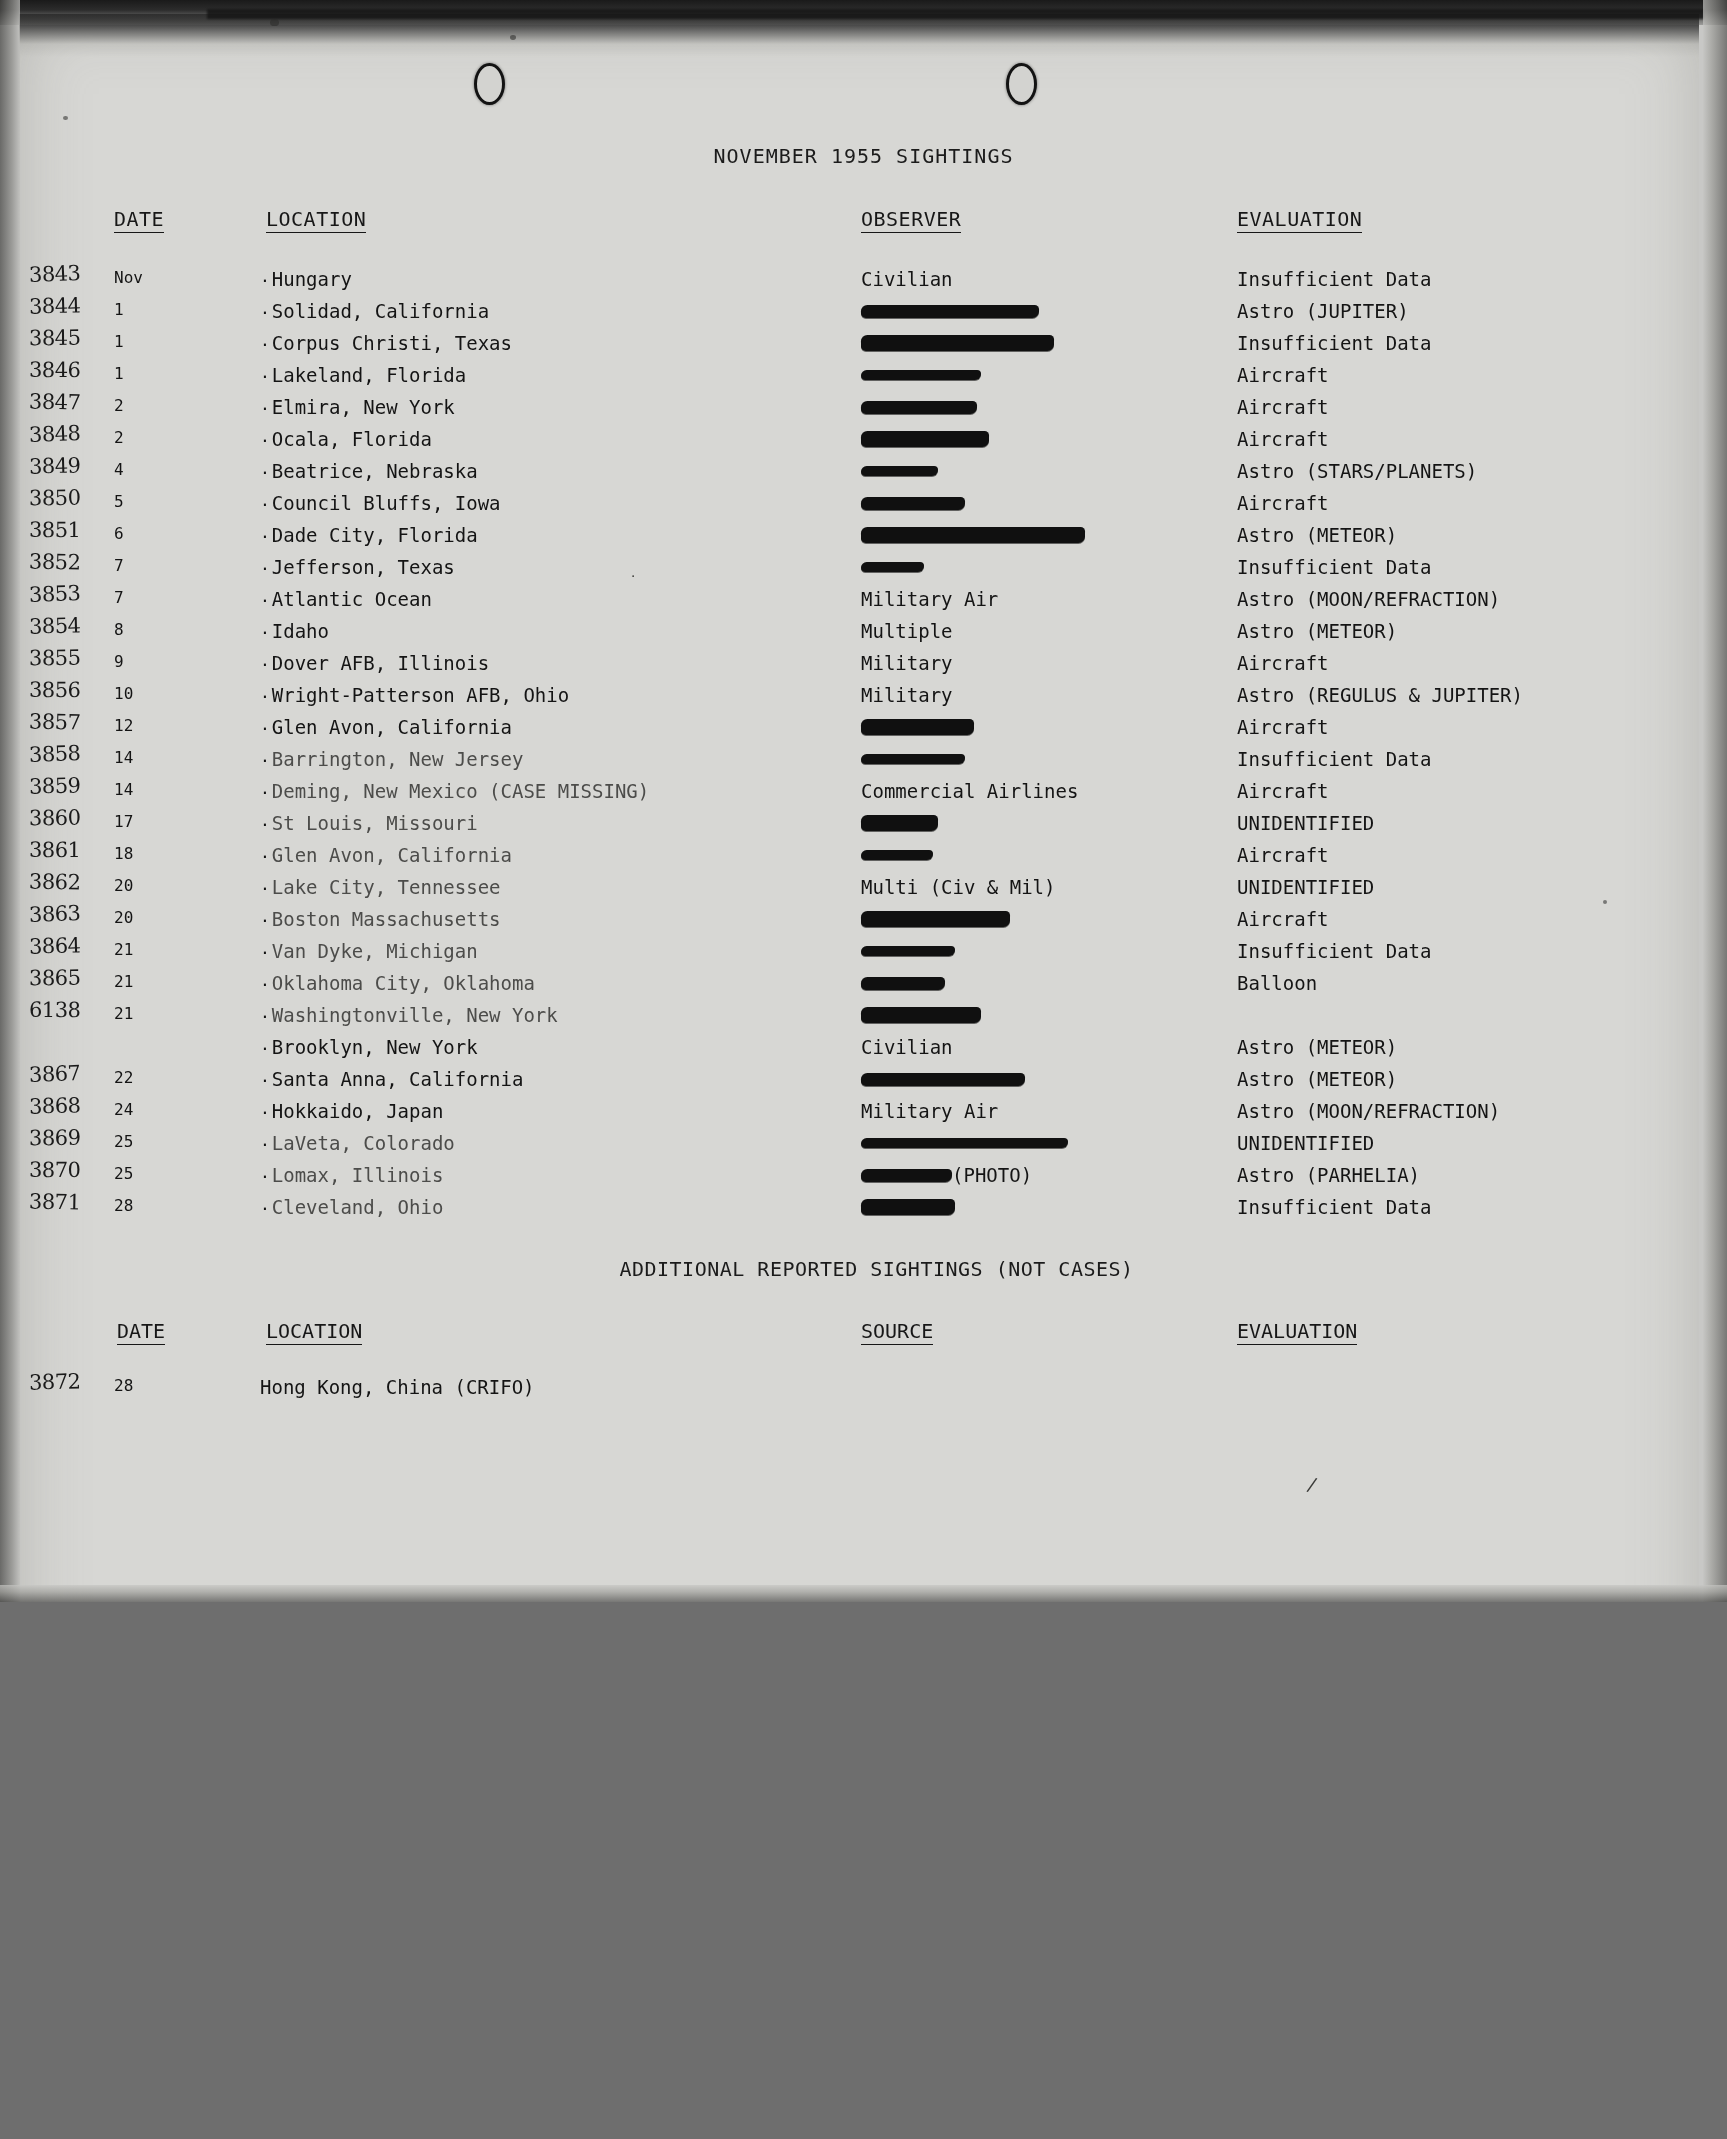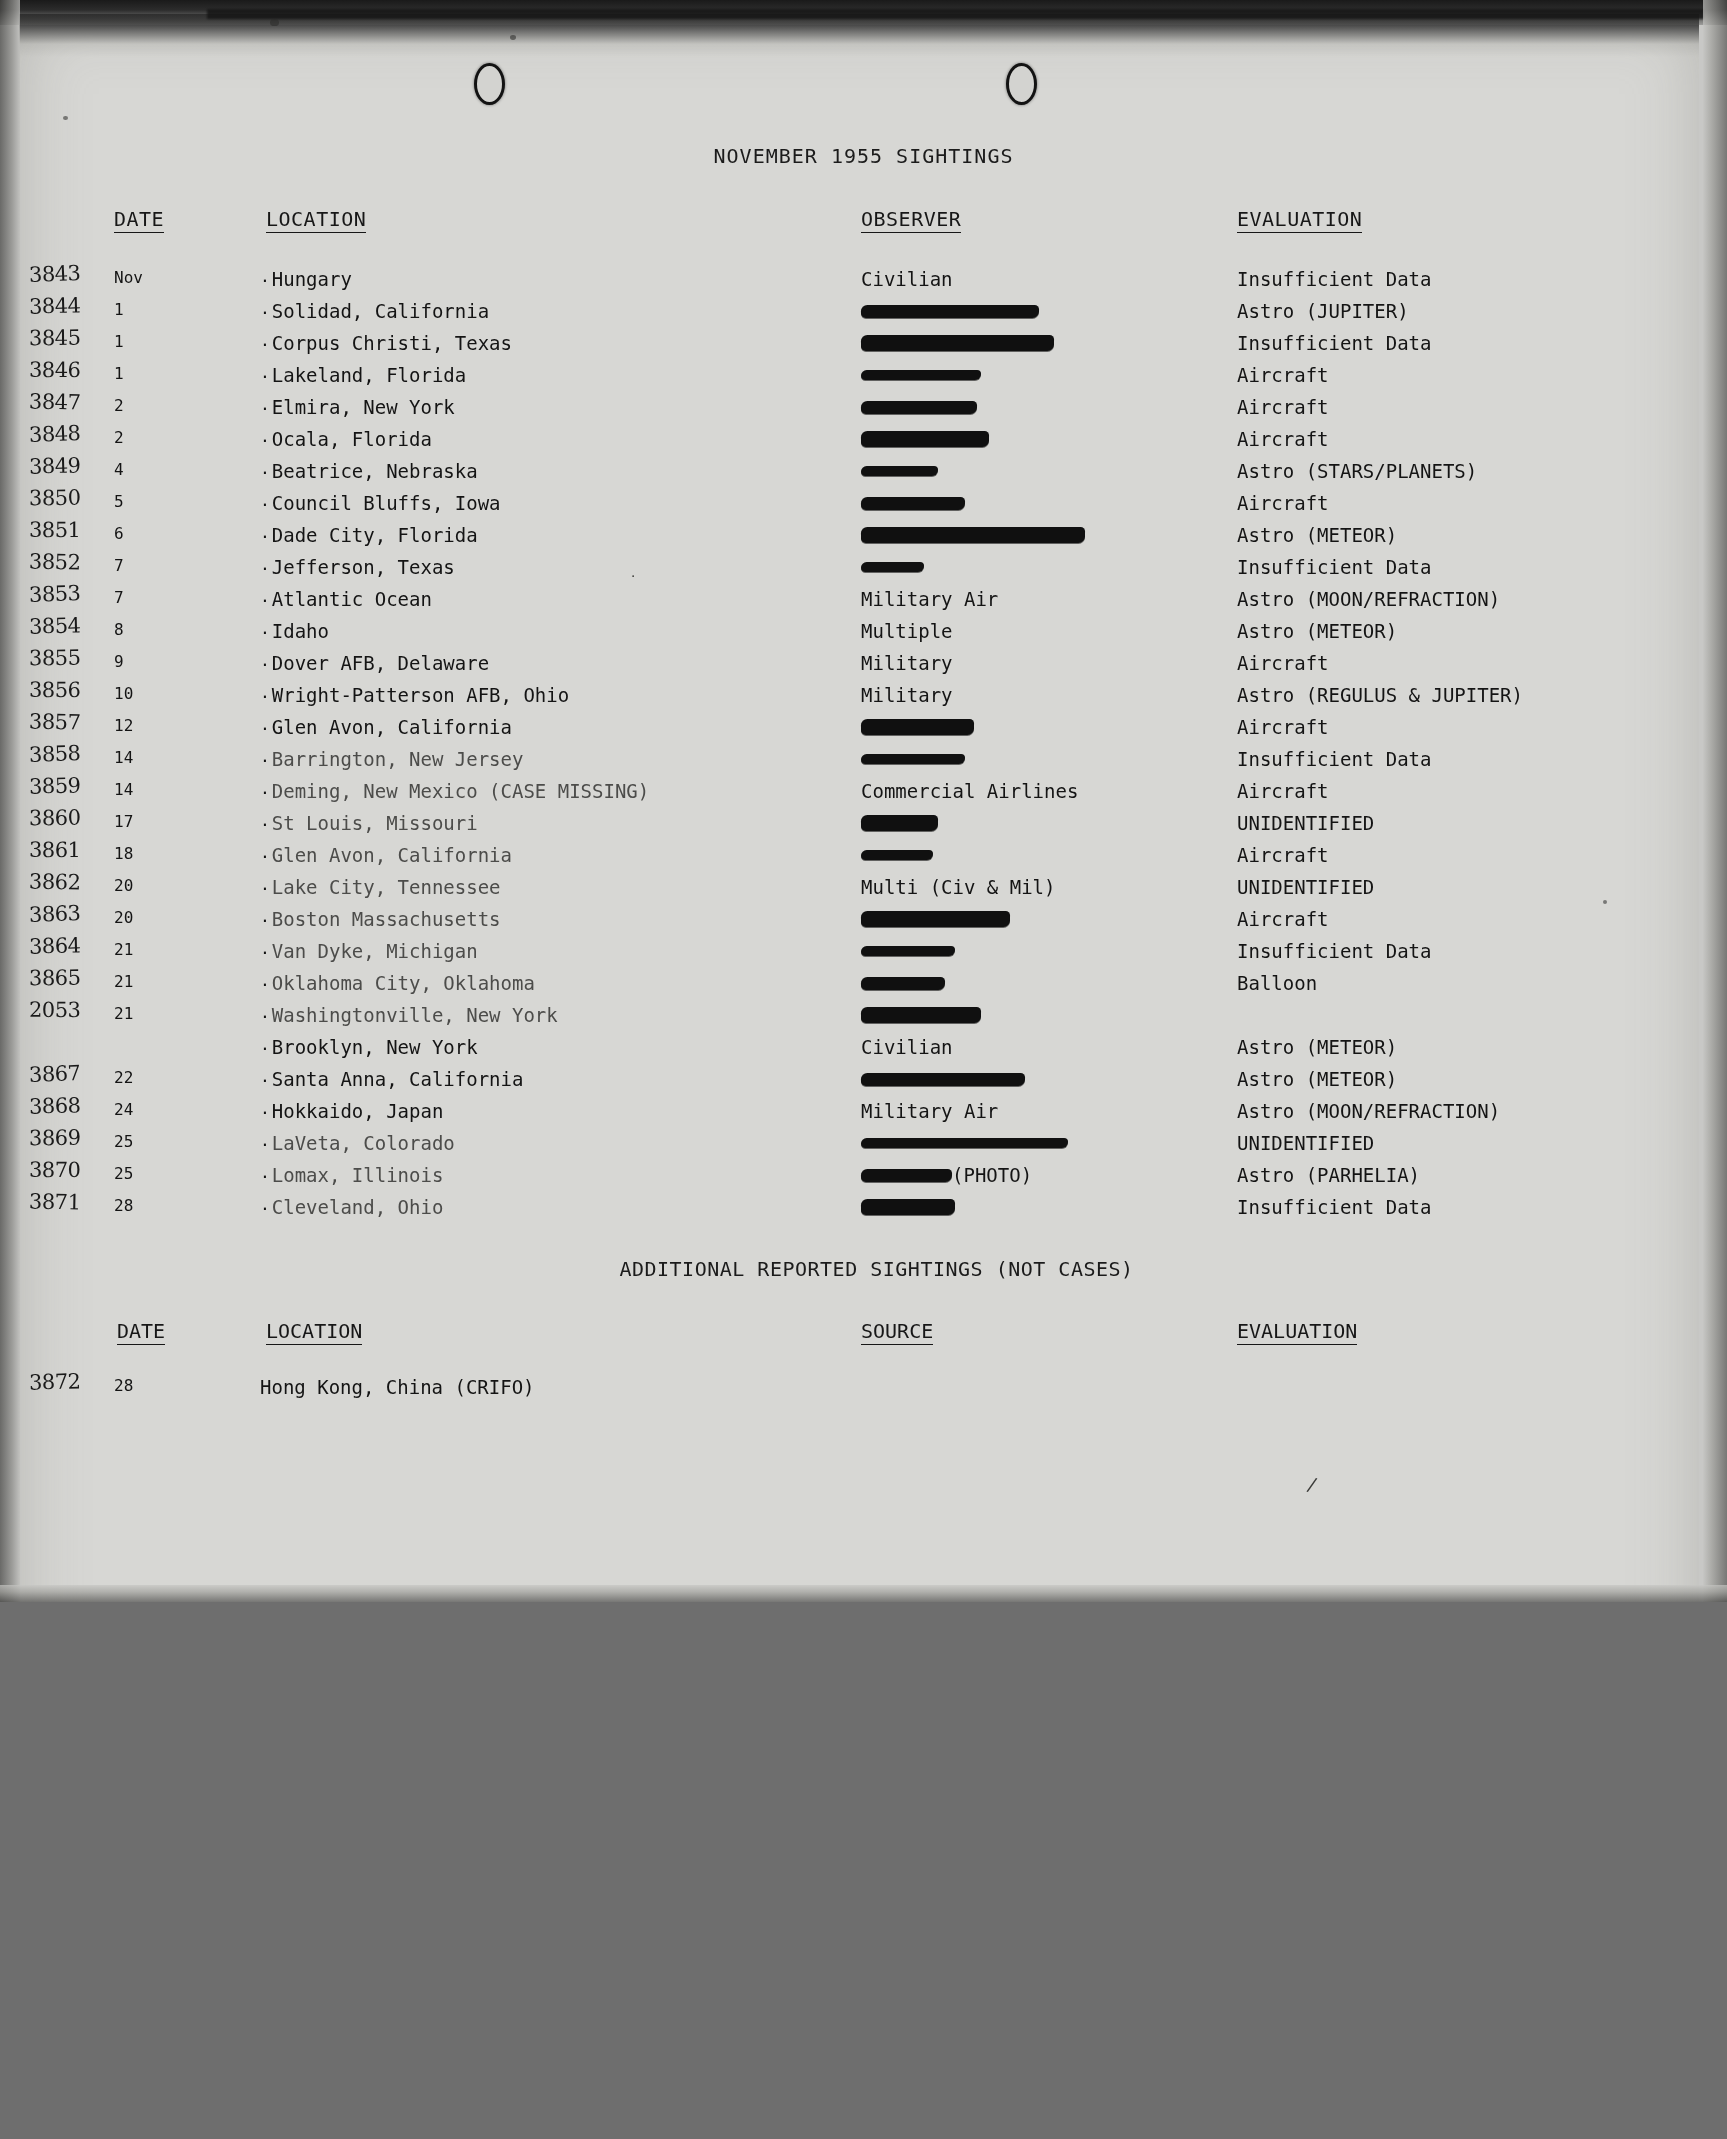--- a/index.html
+++ b/index.html
@@ -307,21 +307,21 @@
       <div class="row">
         <div class="hand" style="transform: rotate(-1.5deg);">3854</div>
         <div class="date">8</div>
         <div class="loc"><span class="tick">·</span><span>Idaho</span></div>
         <div class="obs"><span>Multiple</span></div>
         <div class="eval">Astro (METEOR)</div>
       </div>
       <div class="row">
         <div class="hand" style="transform: rotate(-0.6deg);">3855</div>
         <div class="date">9</div>
-        <div class="loc"><span class="tick">·</span><span>Dover AFB, Delaware</span></div>
+        <div class="loc"><span class="tick">·</span><span>Dover AFB, Illinois</span></div>
         <div class="obs"><span>Military</span></div>
         <div class="eval">Aircraft</div>
       </div>
       <div class="row">
         <div class="hand" style="transform: rotate(0.3deg);">3856</div>
         <div class="date">10</div>
         <div class="loc"><span class="tick">·</span><span>Wright-Patterson AFB, Ohio</span></div>
         <div class="obs"><span>Military</span></div>
         <div class="eval">Astro (REGULUS &amp; JUPITER)</div>
       </div>
@@ -382,21 +382,21 @@
         <div class="eval">Insufficient Data</div>
       </div>
       <div class="row">
         <div class="hand" style="transform: rotate(-0.6deg);">3865</div>
         <div class="date">21</div>
         <div class="loc faded"><span class="tick">·</span><span>Oklahoma City, Oklahoma</span></div>
         <div class="obs"><span class="redact" style="width: 84px; height: 13px;"></span></div>
         <div class="eval">Balloon</div>
       </div>
       <div class="row">
-        <div class="hand" style="transform: rotate(0.3deg);">2053</div>
+        <div class="hand" style="transform: rotate(0.3deg);">6138</div>
         <div class="date">21</div>
         <div class="loc faded"><span class="tick">·</span><span>Washingtonville, New York</span></div>
         <div class="obs"><span class="redact" style="width: 120px; height: 15.4px;"></span></div>
       </div>
       <div class="row">
         <div class="loc"><span class="tick">·</span><span>Brooklyn, New York</span></div>
         <div class="obs"><span>Civilian</span></div>
         <div class="eval">Astro (METEOR)</div>
       </div>
       <div class="row">

